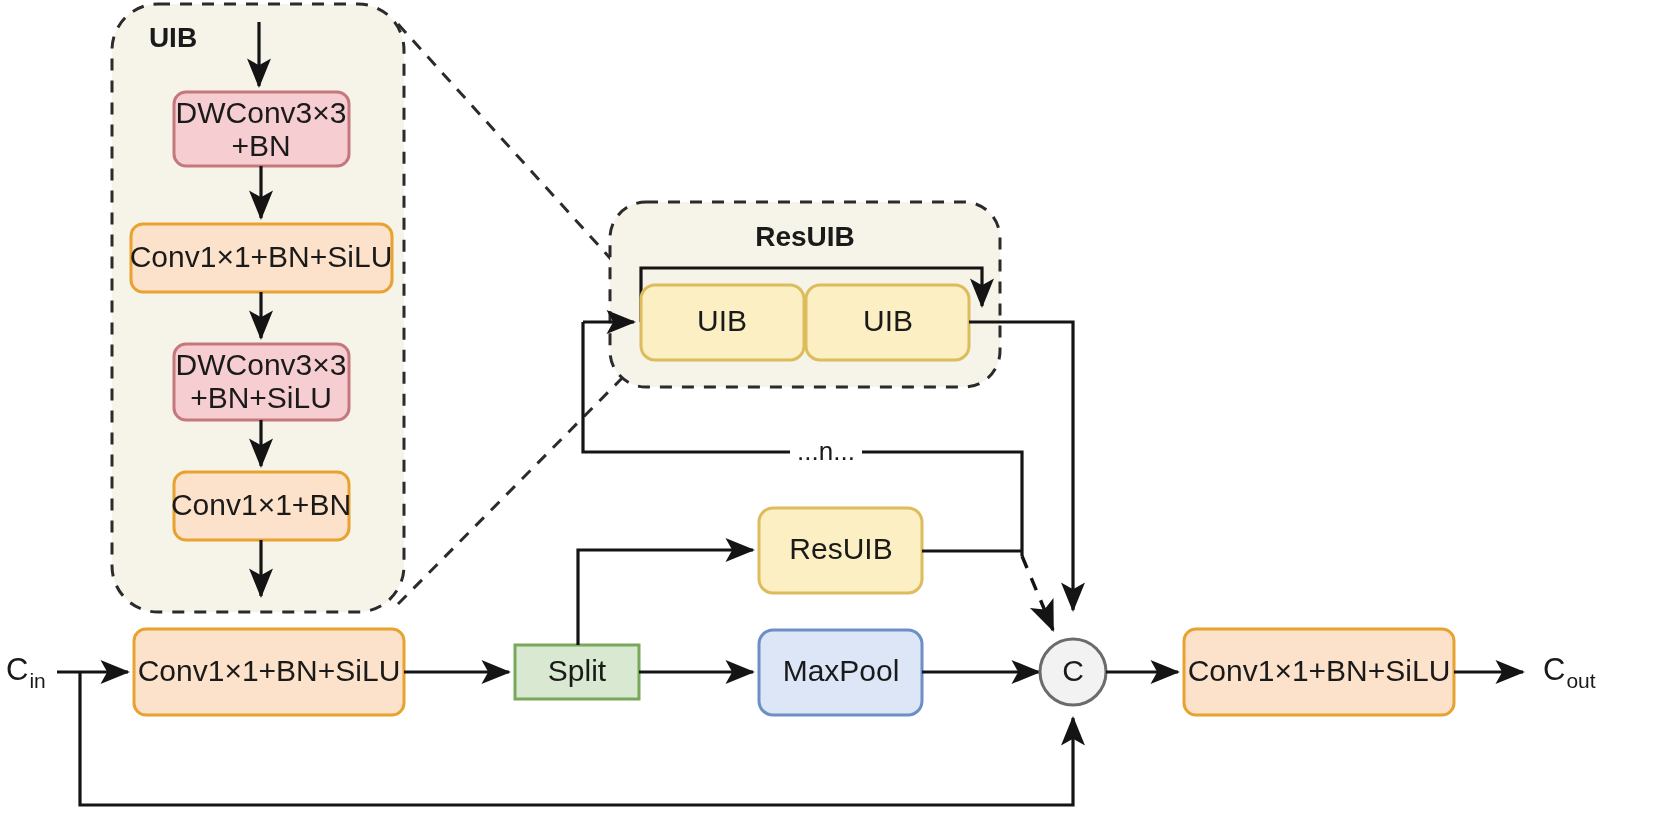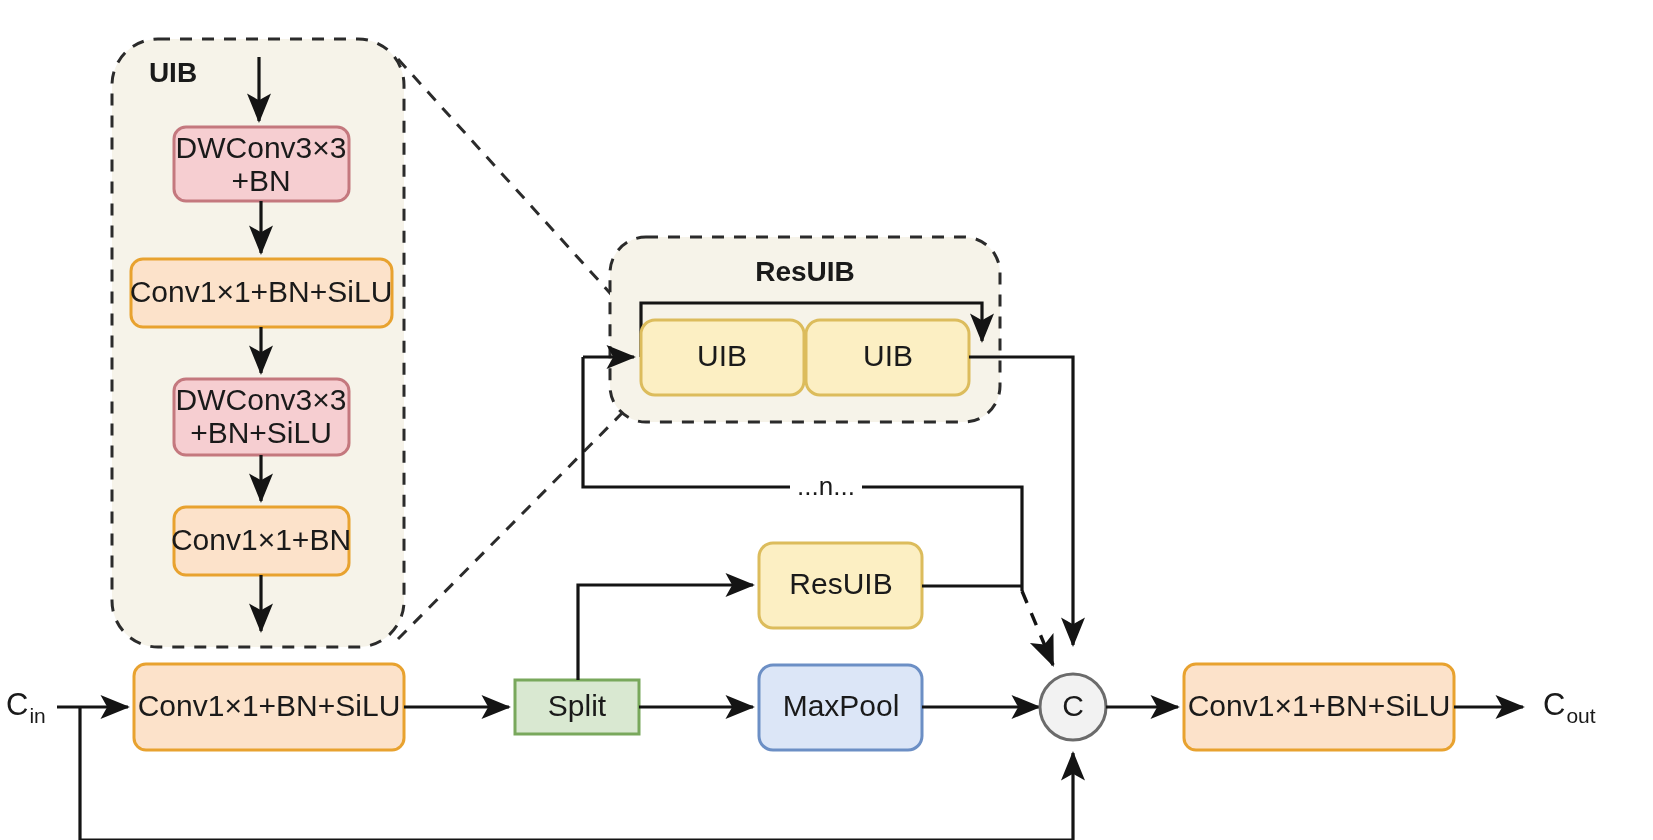--- a/index.html
+++ b/index.html
@@ -10,21 +10,20 @@
   body {
     width: 1653px;
     height: 840px;
     font-family: "Liberation Sans", sans-serif;
     overflow: hidden;
   }
   #diagram-root {
     position: relative;
     width: 1653px;
     height: 637px;
-    margin-top: 35px;
   }
   svg.canvas {
     position: absolute;
     top: 0;
     left: 0;
     width: 1653px;
     height: 840px;
   }
   text {
     font-family: "Liberation Sans", sans-serif;

